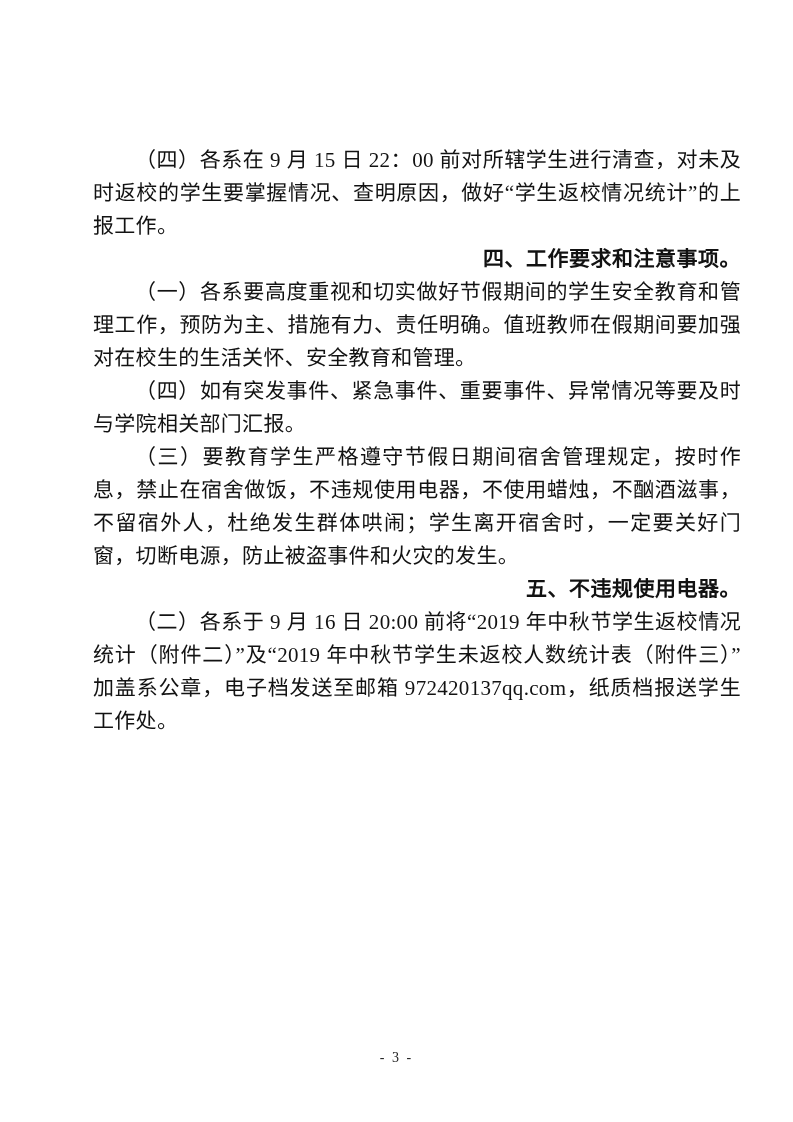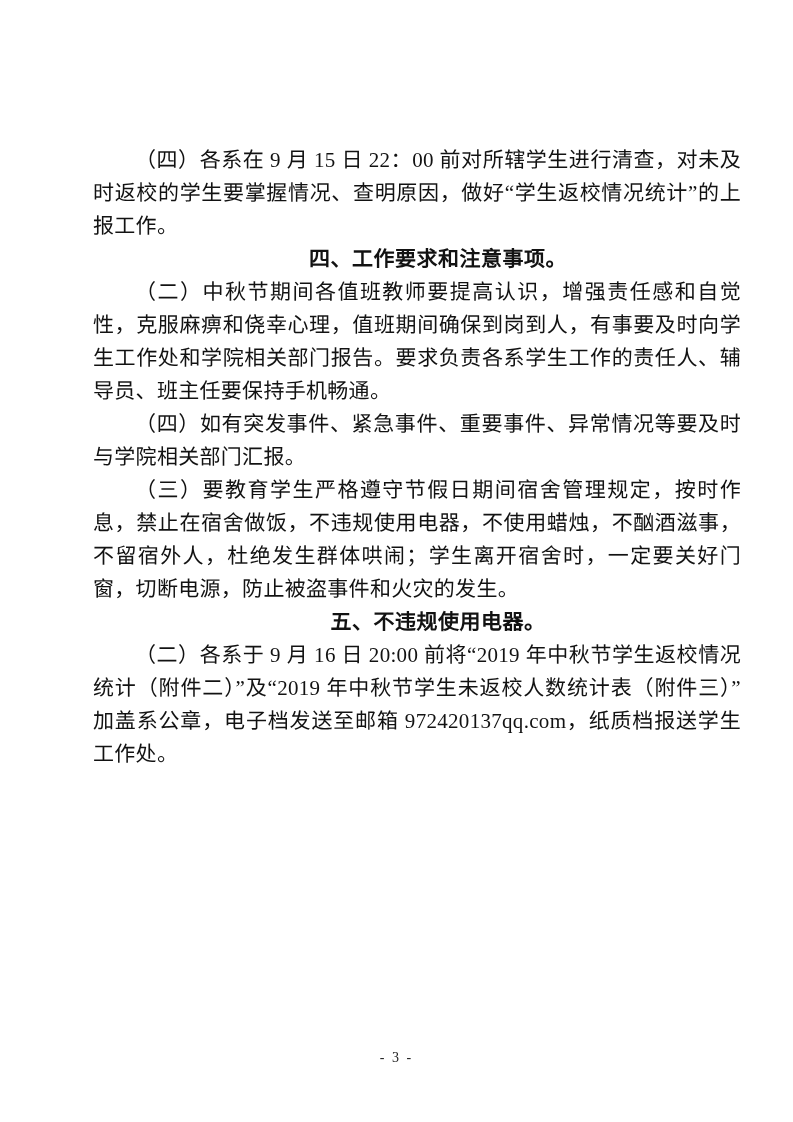--- a/index.html
+++ b/index.html
@@ -23,21 +23,21 @@
     font-size: 21px;
     line-height: 33px;
     text-align: justify;
     text-indent: 2em;
     letter-spacing: 0.3px;
     color: #121212;
   }
   .para.heading {
     font-family: "DejaVu Sans", "Liberation Sans", sans-serif;
     font-weight: bold;
-    text-align: center;
+    text-align: right;
     letter-spacing: 0.5px;
   }
   .page-number {
     position: absolute;
     left: 0;
     right: 0;
     bottom: 56px;
     text-align: center;
     font-family: "Liberation Serif", "DejaVu Serif", serif;
     font-size: 14px;
@@ -47,22 +47,22 @@
 </style>
 </head>
 <body>
 
 <div class="page">
 
   <p class="para body">（四）各系在 9 月 15 日 22：00 前对所辖学生进行清查，对未及时返校的学生要掌握情况、查明原因，做好“学生返校情况统计”的上报工作。</p>
 
   <p class="para heading">四、工作要求和注意事项。</p>
 
+  <p class="para body">（一）各系要高度重视和切实做好节假期间的学生安全教育和管理工作，预防为主、措施有力、责任明确。值班教师在假期间要加强对在校生的生活关怀、安全教育和管理。</p>
 
-  <p class="para body">（二）中秋节期间各值班教师要提高认识，增强责任感和自觉性，克服麻痹和侥幸心理，值班期间确保到岗到人，有事要及时向学生工作处和学院相关部门报告。要求负责各系学生工作的责任人、辅导员、班主任要保持手机畅通。</p>
 
   <p class="para body">（四）如有突发事件、紧急事件、重要事件、异常情况等要及时与学院相关部门汇报。</p>
 
   <p class="para body">（三）要教育学生严格遵守节假日期间宿舍管理规定，按时作息，禁止在宿舍做饭，不违规使用电器，不使用蜡烛，不酗酒滋事，不留宿外人，杜绝发生群体哄闹；学生离开宿舍时，一定要关好门窗，切断电源，防止被盗事件和火灾的发生。</p>
 
   <p class="para heading">五、不违规使用电器。</p>
 
 
   <p class="para body">（二）各系于 9 月 16 日 20:00 前将“2019 年中秋节学生返校情况统计（附件二）”及“2019 年中秋节学生未返校人数统计表（附件三）”加盖系公章，电子档发送至邮箱 972420137qq.com，纸质档报送学生工作处。</p>
 

